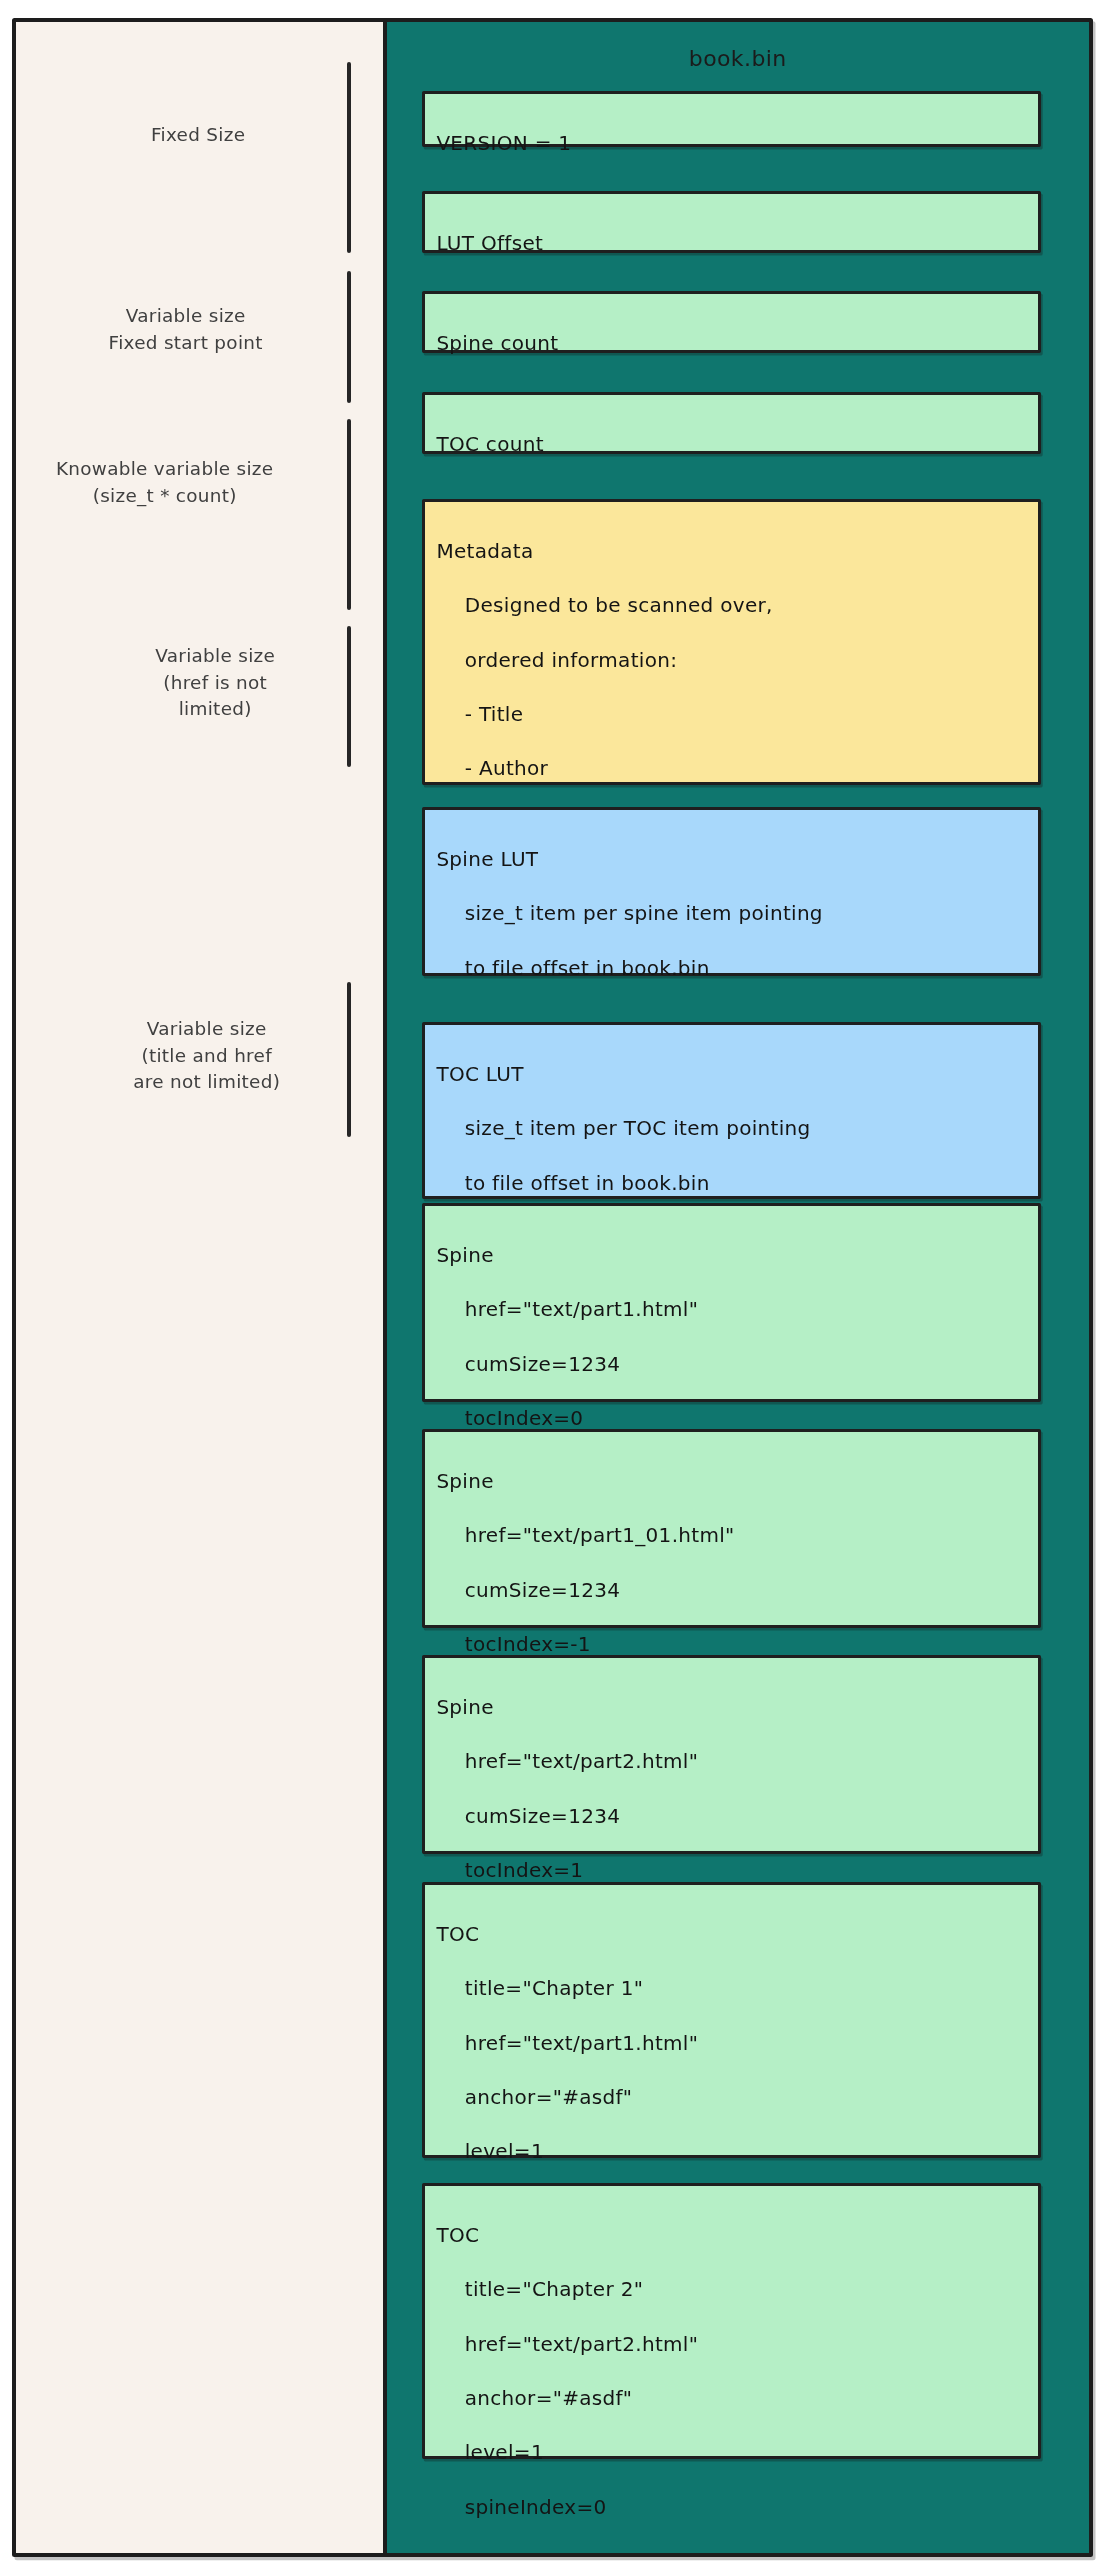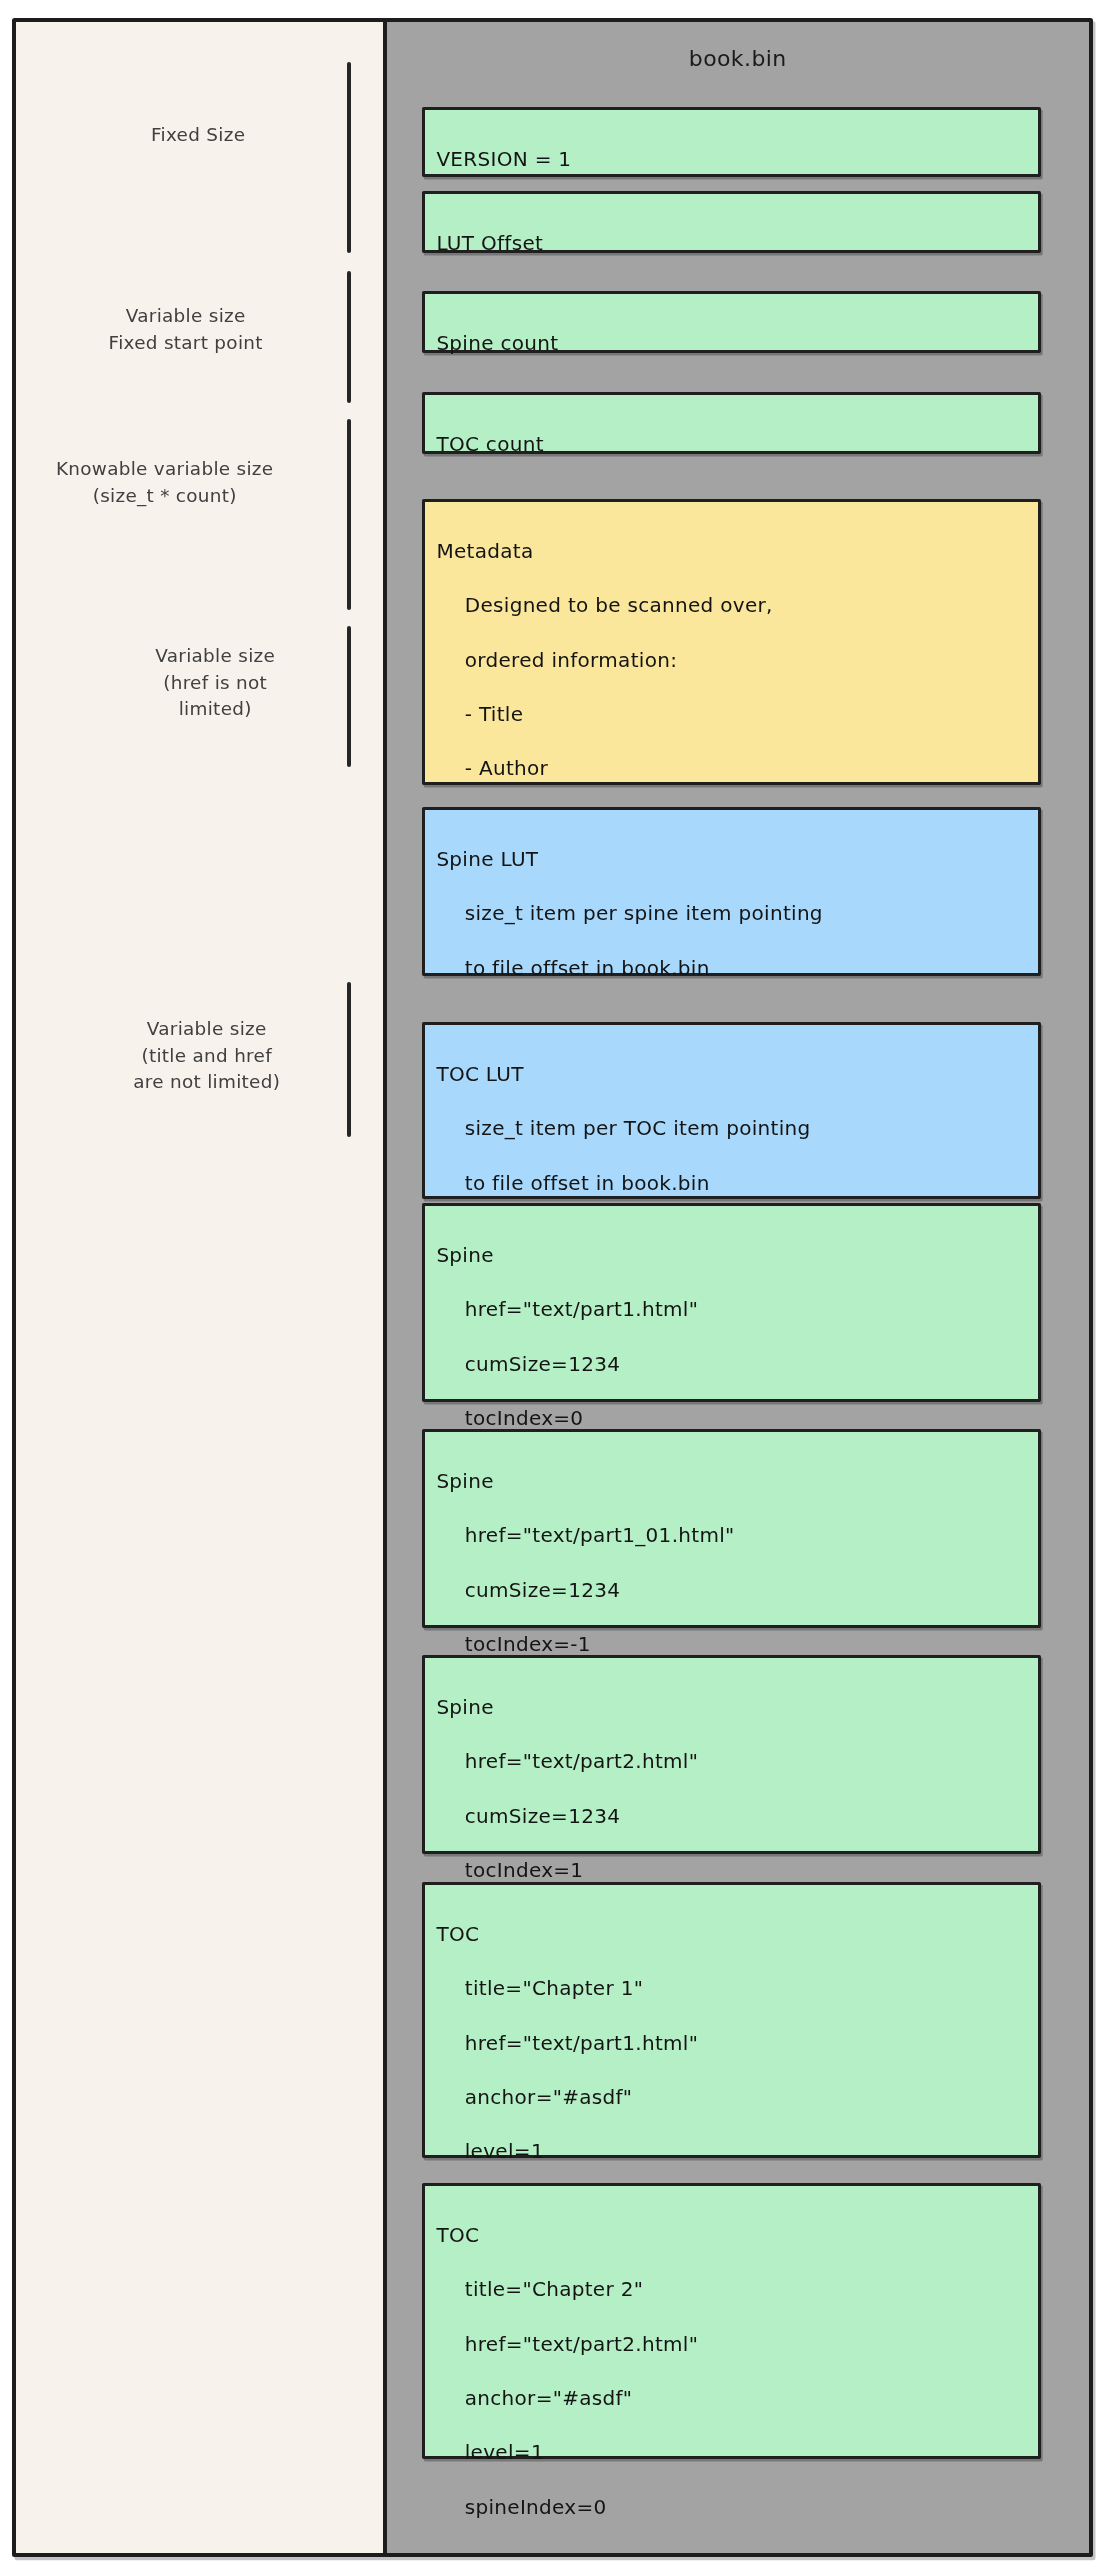--- a/index.html
+++ b/index.html
@@ -58,21 +58,21 @@
     right: 32px;
     width: 4.2px;
     background: #262626;
     border-radius: 2.5px;
   }
 
   
   .right-col {
     position: relative;
     flex: 1 1 auto;
-    background: #a3a3a3;
+    background: #0f766e;
     box-sizing: border-box;
   }
   .bin-title {
     position: absolute;
     top: 23.4px;
     left: 0;
     right: 0;
     text-align: center;
     font-size: 22px;
     color: #1b1b1b;
@@ -132,21 +132,21 @@
 
       <div class="left-label" style="top:994px; width:234px;">Variable size
 (title and href
 are not limited)</div>
     </div>
 
     <div class="right-col">
 
       <div class="bin-title">book.bin</div>
 
-      <div class="rec green" style="top:69px; height:70px;margin-top:16px;">
+      <div class="rec green" style="top:69px; height:56px;">
         <span class="hdr">VERSION = 1</span>
       </div>
 
       <div class="rec green" style="top:169px; height:62px;">
         <span class="hdr">LUT Offset</span>
       </div>
 
       <div class="rec green" style="top:269px; height:62px;">
         <span class="hdr">Spine count</span>
       </div>

